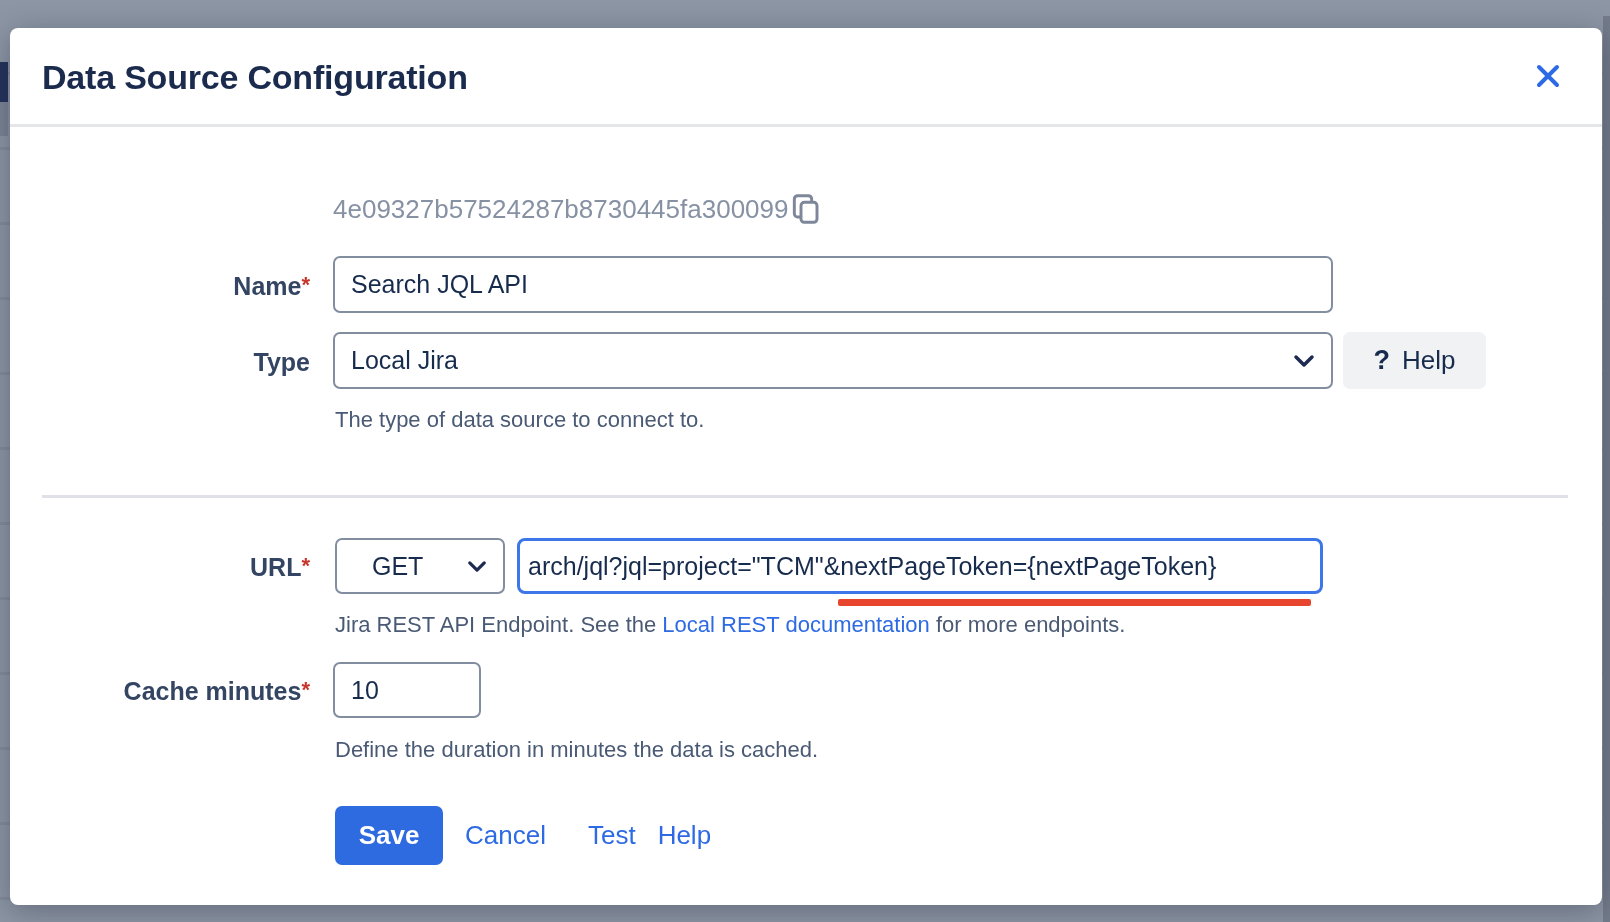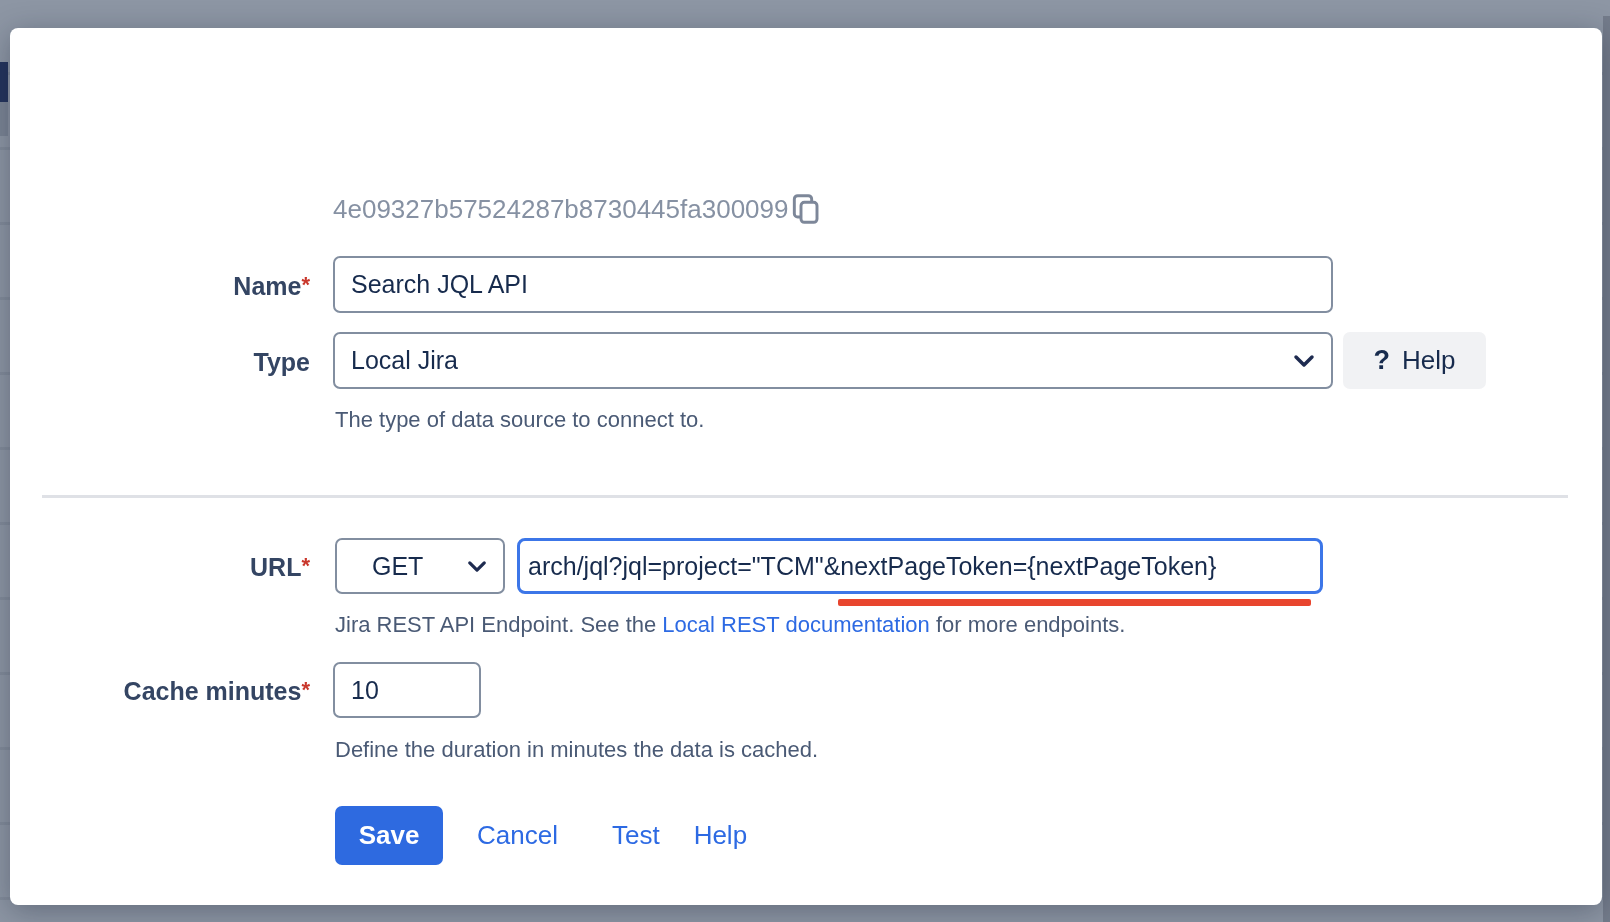--- a/index.html
+++ b/index.html
@@ -103,21 +103,21 @@
   }
   .annotation-underline {
     position: absolute; left: 828px; top: 571px; width: 473px; height: 7px;
     background: #e8452e; border-radius: 2px;
   }
 
   .cache-input { left: 323px; top: 634px; width: 148px; height: 56px; }
 
   .actions {
     position: absolute; left: 325px; top: 778px;
-    display: flex; align-items: center; gap: 12px;
+    display: flex; align-items: center;
   }
   .save-btn {
     width: 108px; height: 59px;
     background: #2e6ae0; color: #ffffff;
     border: none; border-radius: 7px; cursor: pointer;
     font-family: "Liberation Sans", "DejaVu Sans", sans-serif;
     font-size: 26px; font-weight: 700;
   }
   .link-btn {
     background: none; border: none; cursor: pointer;
@@ -131,20 +131,29 @@
 </head>
 <body>
 
 <div class="backdrop-lines"></div>
 <div class="backdrop-fragment-dark"></div>
 <div class="backdrop-fragment-mid"></div>
 <div class="backdrop-right-strip"></div>
 
 <div class="modal">
 
+  <div class="modal-header">
+    <div class="modal-title">Data Source Configuration</div>
+    <button class="close-btn">
+      <svg width="30" height="30" viewBox="0 0 30 30">
+        <line x1="6" y1="6" x2="24" y2="24" stroke="#2d6ae3" stroke-width="4" stroke-linecap="round"></line>
+        <line x1="24" y1="6" x2="6" y2="24" stroke="#2d6ae3" stroke-width="4" stroke-linecap="round"></line>
+      </svg>
+    </button>
+  </div>
 
   <div class="id-value">
     <span>4e09327b57524287b8730445fa300099</span>
     <button class="copy-btn">
       <svg width="32" height="32" viewBox="0 0 24 24">
         <rect x="4" y="2" width="13" height="16" rx="2.5" fill="none" stroke="#7d8799" stroke-width="2.2"></rect>
         <rect x="9" y="7" width="12" height="15" rx="2.5" fill="#ffffff" stroke="#7d8799" stroke-width="2.2"></rect>
       </svg>
     </button>
   </div>

